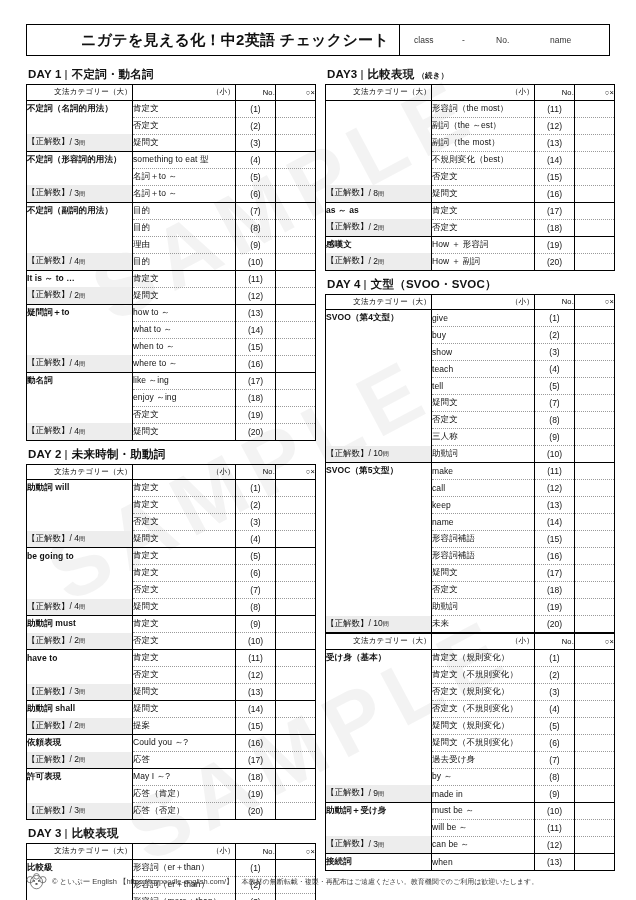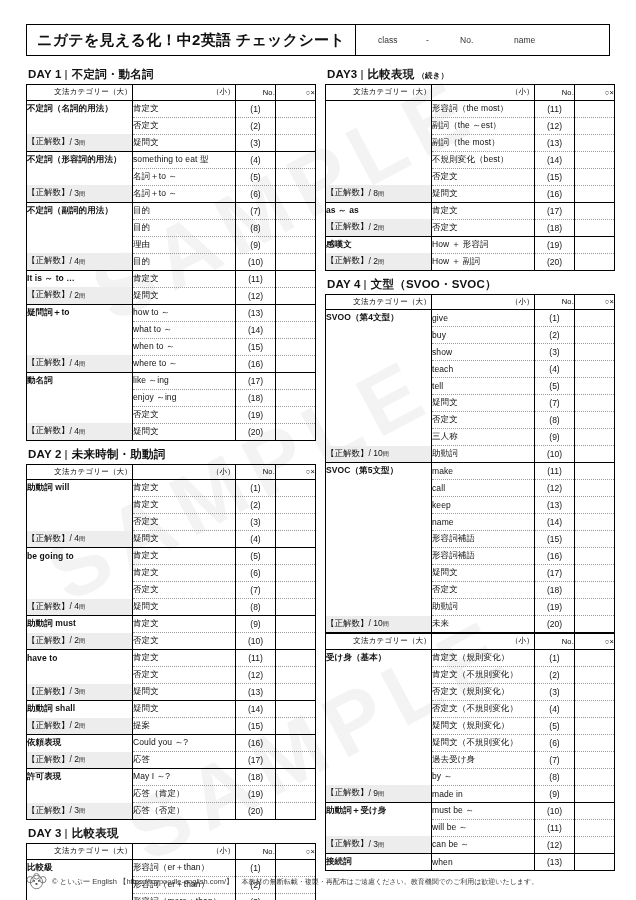--- a/index.html
+++ b/index.html
@@ -40,39 +40,40 @@
   .wm2{top:430px;left:30px;}
   .wm3{top:690px;left:110px;}
 
   
   .titlebar{
     position:relative;z-index:2;
     display:flex;align-items:stretch;
     border:1.6px solid #000;
     height:30px;
     margin-bottom:5px;
+    padding-left:44px;
   }
   .title-main{
     display:flex;align-items:center;
     padding:0 10px;
     font-size:15px;font-weight:700;
     letter-spacing:0.3px;
     border-right:1.6px solid #000;
     white-space:nowrap;
   }
   .title-fields{
     flex:1;
     display:flex;align-items:center;
     padding-left:14px;
     font-size:8.5px;
     color:#333;
     gap:0;
   }
   .title-fields span{display:inline-block;}
-  .f-class{width:48px;margin-left:8px;}
+  .f-class{width:48px;}
   .f-dash{width:34px;}
   .f-no{width:54px;}
   .f-name{width:60px;}
 
   
   .cols{
     position:relative;z-index:2;
     display:flex;
     gap:10px;
   }

